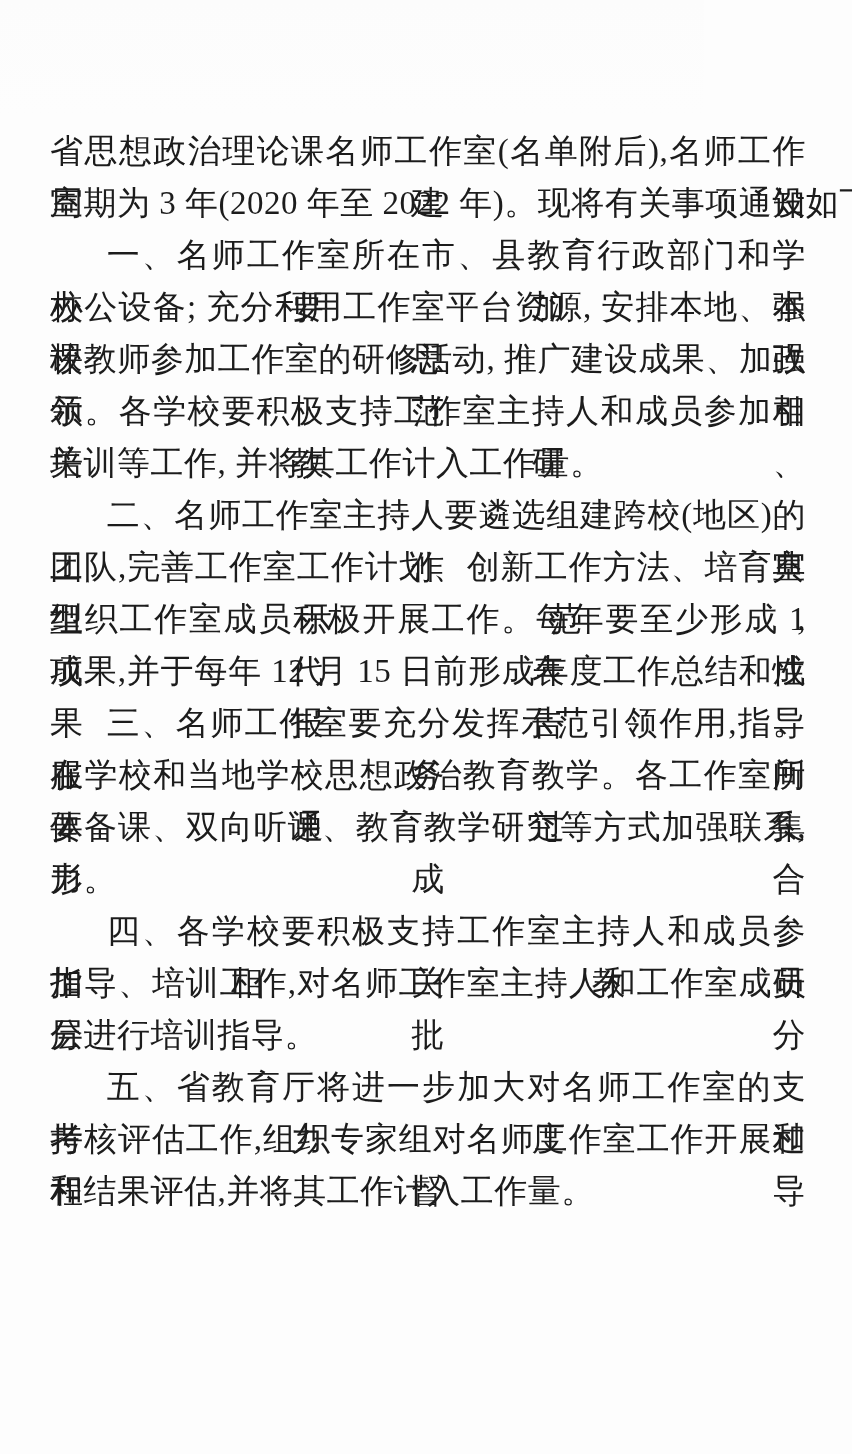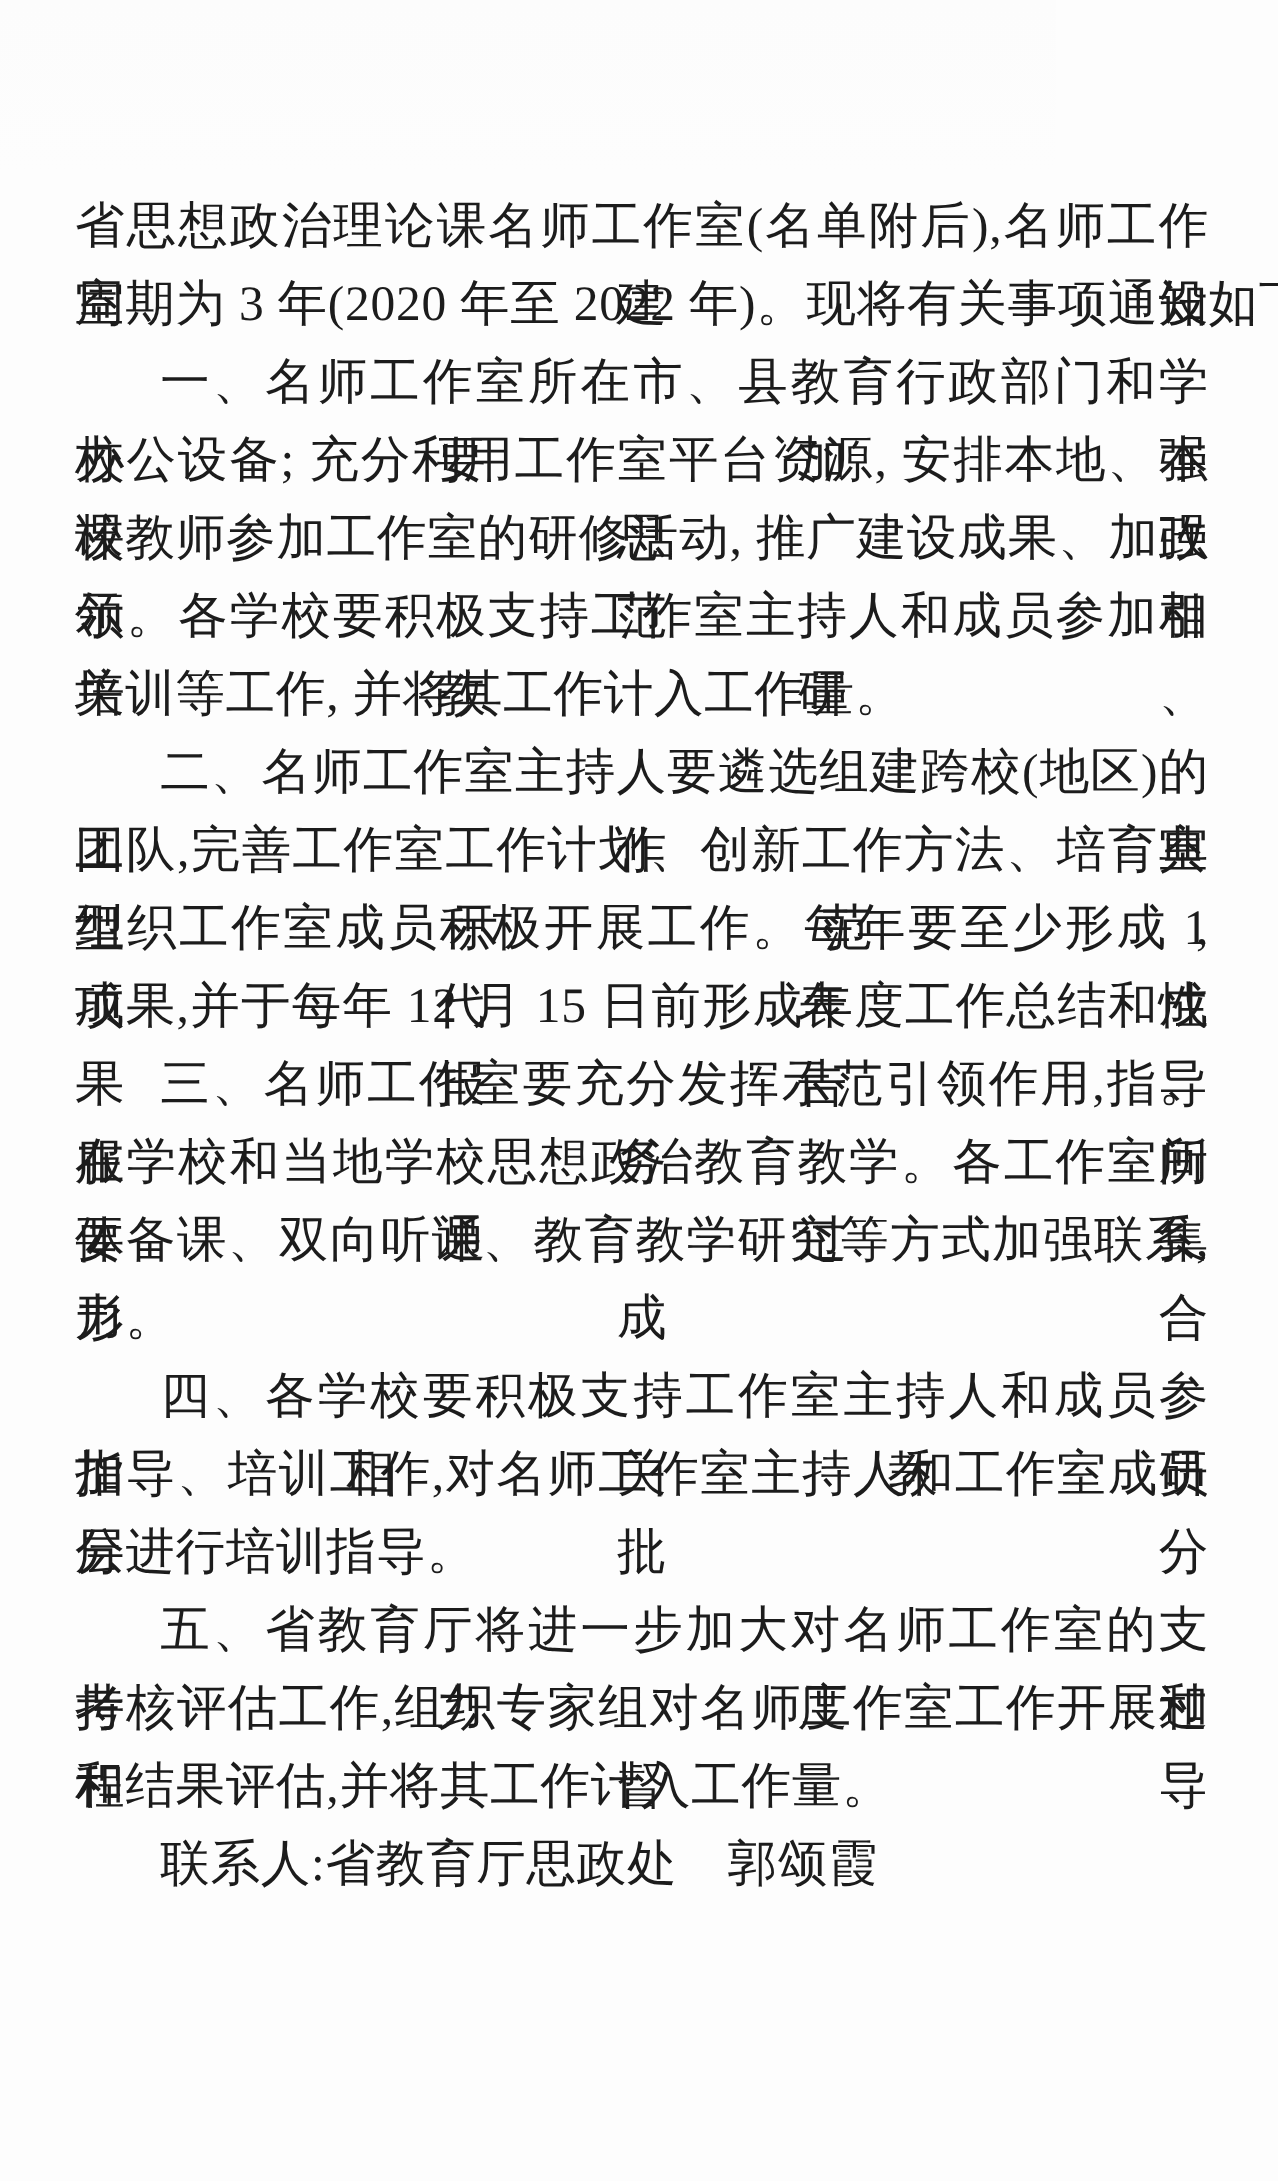--- a/index.html
+++ b/index.html
@@ -81,17 +81,14 @@
       <div class="paragraph">
         <div class="line fill indent">四、各学校要积极支持工作室主持人和成员参加相关教研</div>
         <div class="line fill">指导、培训工作,对名师工作室主持人和工作室成员分批分</div>
         <div class="line">层进行培训指导。</div>
       </div>
       <div class="paragraph">
         <div class="line fill indent">五、省教育厅将进一步加大对名师工作室的支持力度和</div>
         <div class="line fill">考核评估工作,组织专家组对名师工作室工作开展过程督导</div>
         <div class="line">和结果评估,并将其工作计入工作量。</div>
       </div>
-      <div class="paragraph">
-        <div class="line indent">联系人:省教育厅思政处　郭颂霞</div>
-      </div>
     </div>
 </div>
 
 </body></html>

